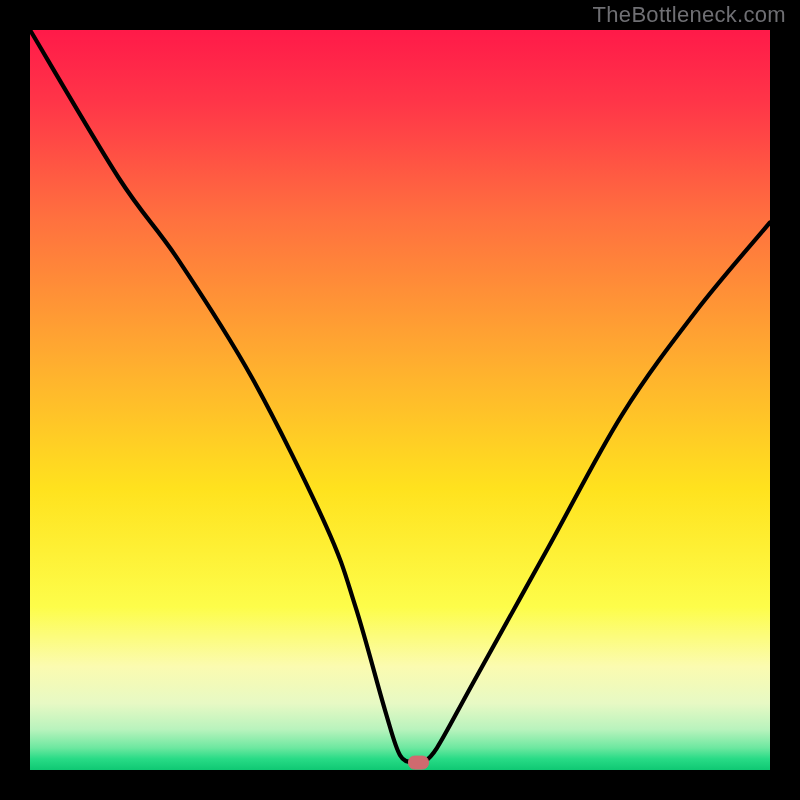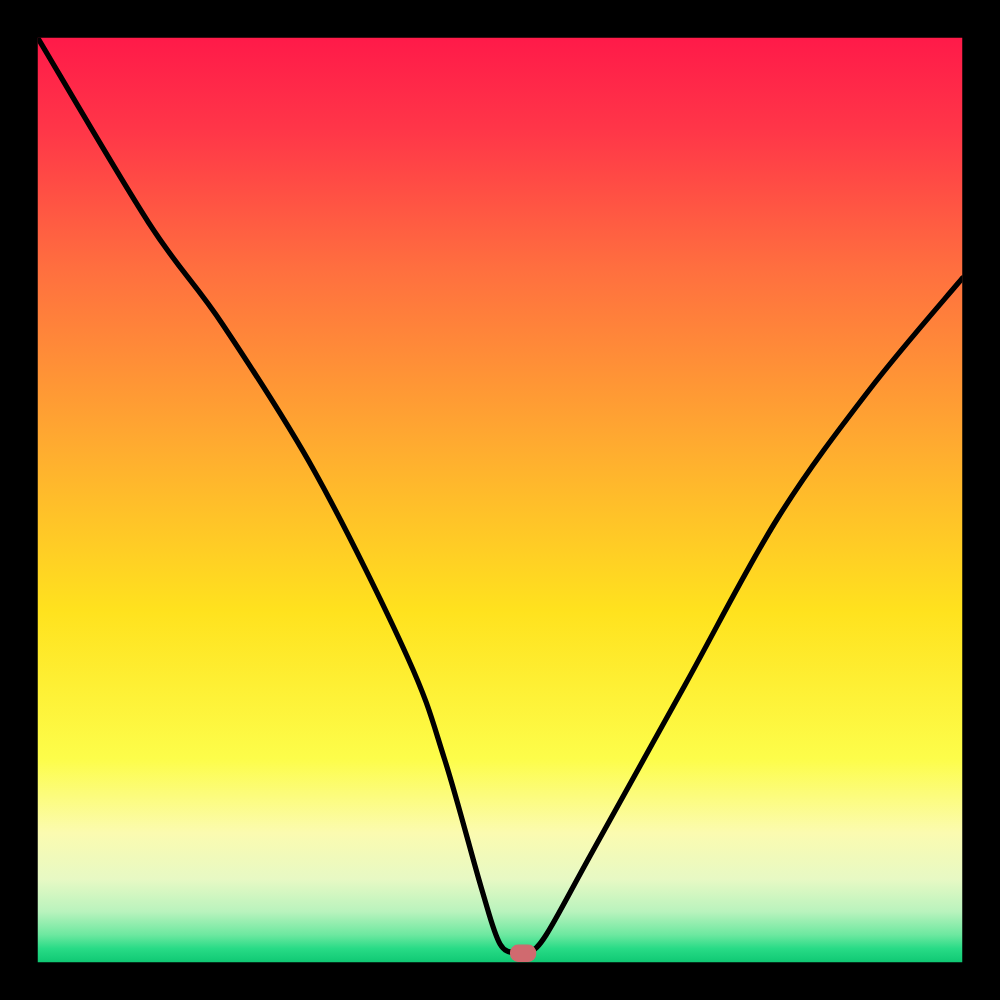--- a/index.html
+++ b/index.html
@@ -42,20 +42,21 @@
   }
   .marker {
     fill: #d06a6f;
     stroke: #d06a6f;
   }
 </style>
 </head>
 <body>
 
 <div class="frame">
+  <div class="watermark">TheBottleneck.com</div>
 
   <div class="plot">
     <svg viewBox="0 0 740 740">
       <defs>
         <linearGradient id="bgGrad" x1="0" y1="0" x2="0" y2="1">
             <stop offset="0%" stop-color="#ff1a49"></stop>
             <stop offset="10%" stop-color="#ff3648"></stop>
             <stop offset="25%" stop-color="#ff6f3f"></stop>
             <stop offset="45%" stop-color="#ffae2f"></stop>
             <stop offset="62%" stop-color="#ffe21e"></stop>

